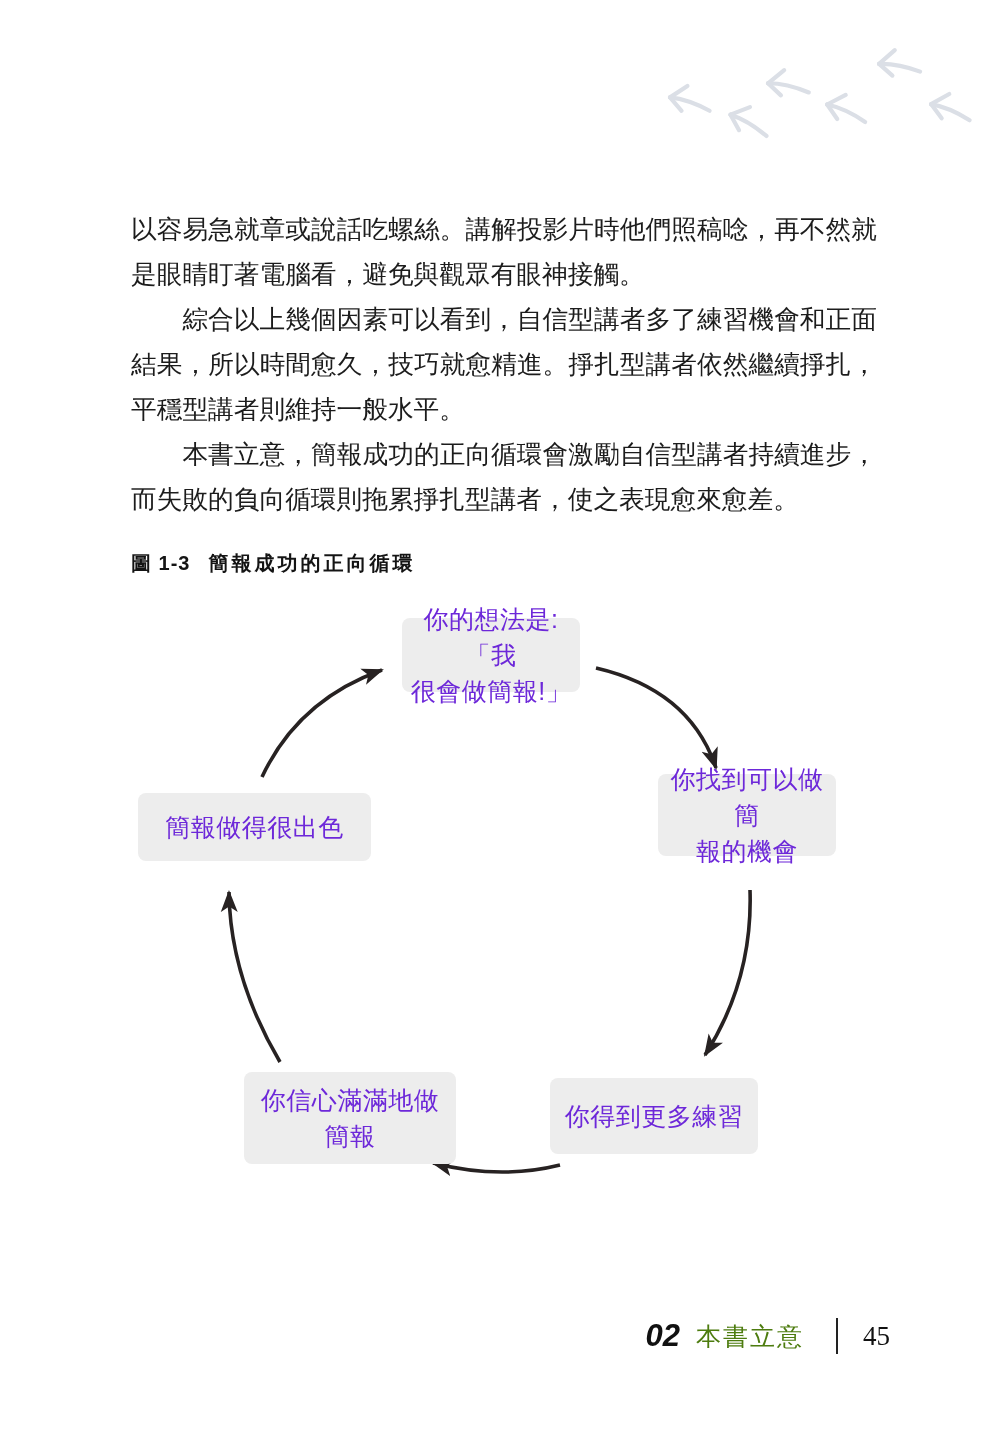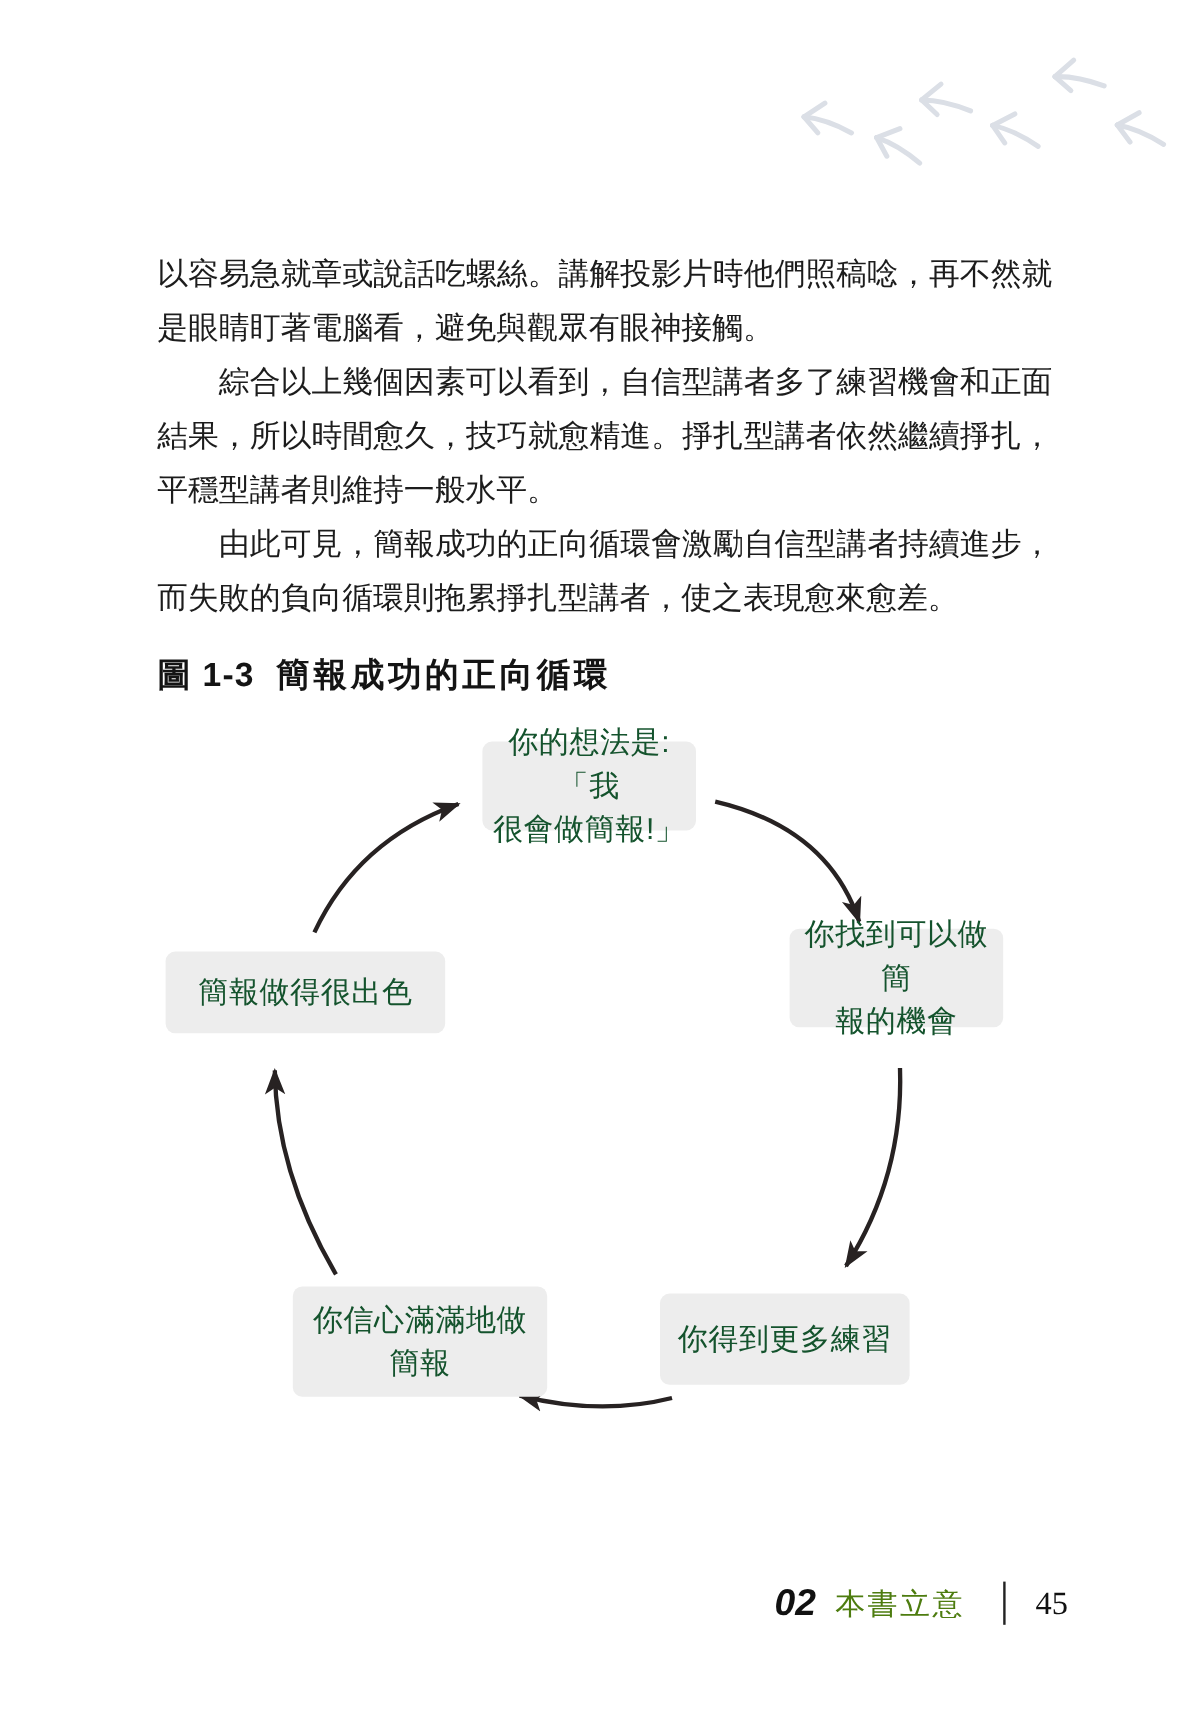--- a/index.html
+++ b/index.html
@@ -11,30 +11,30 @@
   .footprints{position:absolute;left:630px;top:25px;width:360px;height:120px;}
   
   .bodytext{position:absolute;left:131px;top:207px;width:746px;}
   .line{
     font-size:25.7px;line-height:45px;height:45px;white-space:nowrap;
     text-align:justify;color:#1c1c1c;letter-spacing:0;
   }
   .line.flush{text-align-last:justify;}
   .line.indent{text-indent:2em;}
   
-  .caption{position:absolute;left:131px;top:546px;font-weight:bold;font-size:28px;line-height:34px;color:#141414;}
+  .caption{position:absolute;left:131px;top:546px;font-weight:bold;font-size:20px;line-height:34px;color:#141414;}
   .caption .fig-label{margin-right:18px;letter-spacing:1px;}
   .caption .fig-title{letter-spacing:3px;}
   
   .diagram{position:absolute;left:130px;top:590px;width:760px;height:650px;}
   .arrows{position:absolute;left:0;top:0;width:760px;height:650px;}
   .node{
     position:absolute;background:#ededed;border-radius:8px;
     display:flex;align-items:center;justify-content:center;text-align:center;
-    font-size:25px;line-height:36px;white-space:pre-line;color:#14532d;letter-spacing:0.5px;
+    font-size:25px;line-height:36px;white-space:pre-line;color:#6d28d9;letter-spacing:0.5px;
   }
   .node-top{left:272px;top:28px;width:178px;height:74px;}
   .node-right{left:528px;top:184px;width:178px;height:82px;}
   .node-bottom-right{left:420px;top:488px;width:208px;height:76px;}
   .node-bottom-left{left:114px;top:482px;width:212px;height:92px;}
   .node-left{left:8px;top:203px;width:233px;height:68px;}
   
   .footer{position:absolute;top:1318px;right:110px;display:flex;align-items:center;}
   .chapter-no{
     font-family:"Liberation Sans","DejaVu Sans",sans-serif;
@@ -82,21 +82,21 @@
         <use href="#fp"></use>
       </g>
   </svg>
 
   <div class="bodytext">
     <div class="line flush">以容易急就章或說話吃螺絲。講解投影片時他們照稿唸，再不然就</div>
     <div class="line">是眼睛盯著電腦看，避免與觀眾有眼神接觸。</div>
     <div class="line flush indent">綜合以上幾個因素可以看到，自信型講者多了練習機會和正面</div>
     <div class="line flush">結果，所以時間愈久，技巧就愈精進。掙扎型講者依然繼續掙扎，</div>
     <div class="line">平穩型講者則維持一般水平。</div>
-    <div class="line flush indent">由此可見，簡報成功的正向循環會激勵自信型講者持續進步，</div>
+    <div class="line flush indent">本書立意，簡報成功的正向循環會激勵自信型講者持續進步，</div>
     <div class="line">而失敗的負向循環則拖累掙扎型講者，使之表現愈來愈差。</div>
   </div>
 
   <div class="caption">
     <span class="fig-label">圖 1-3</span><span class="fig-title">簡報成功的正向循環</span>
   </div>
 
   <div class="diagram">
     <svg class="arrows" viewBox="0 0 760 650" xmlns="http://www.w3.org/2000/svg">
       <defs>

